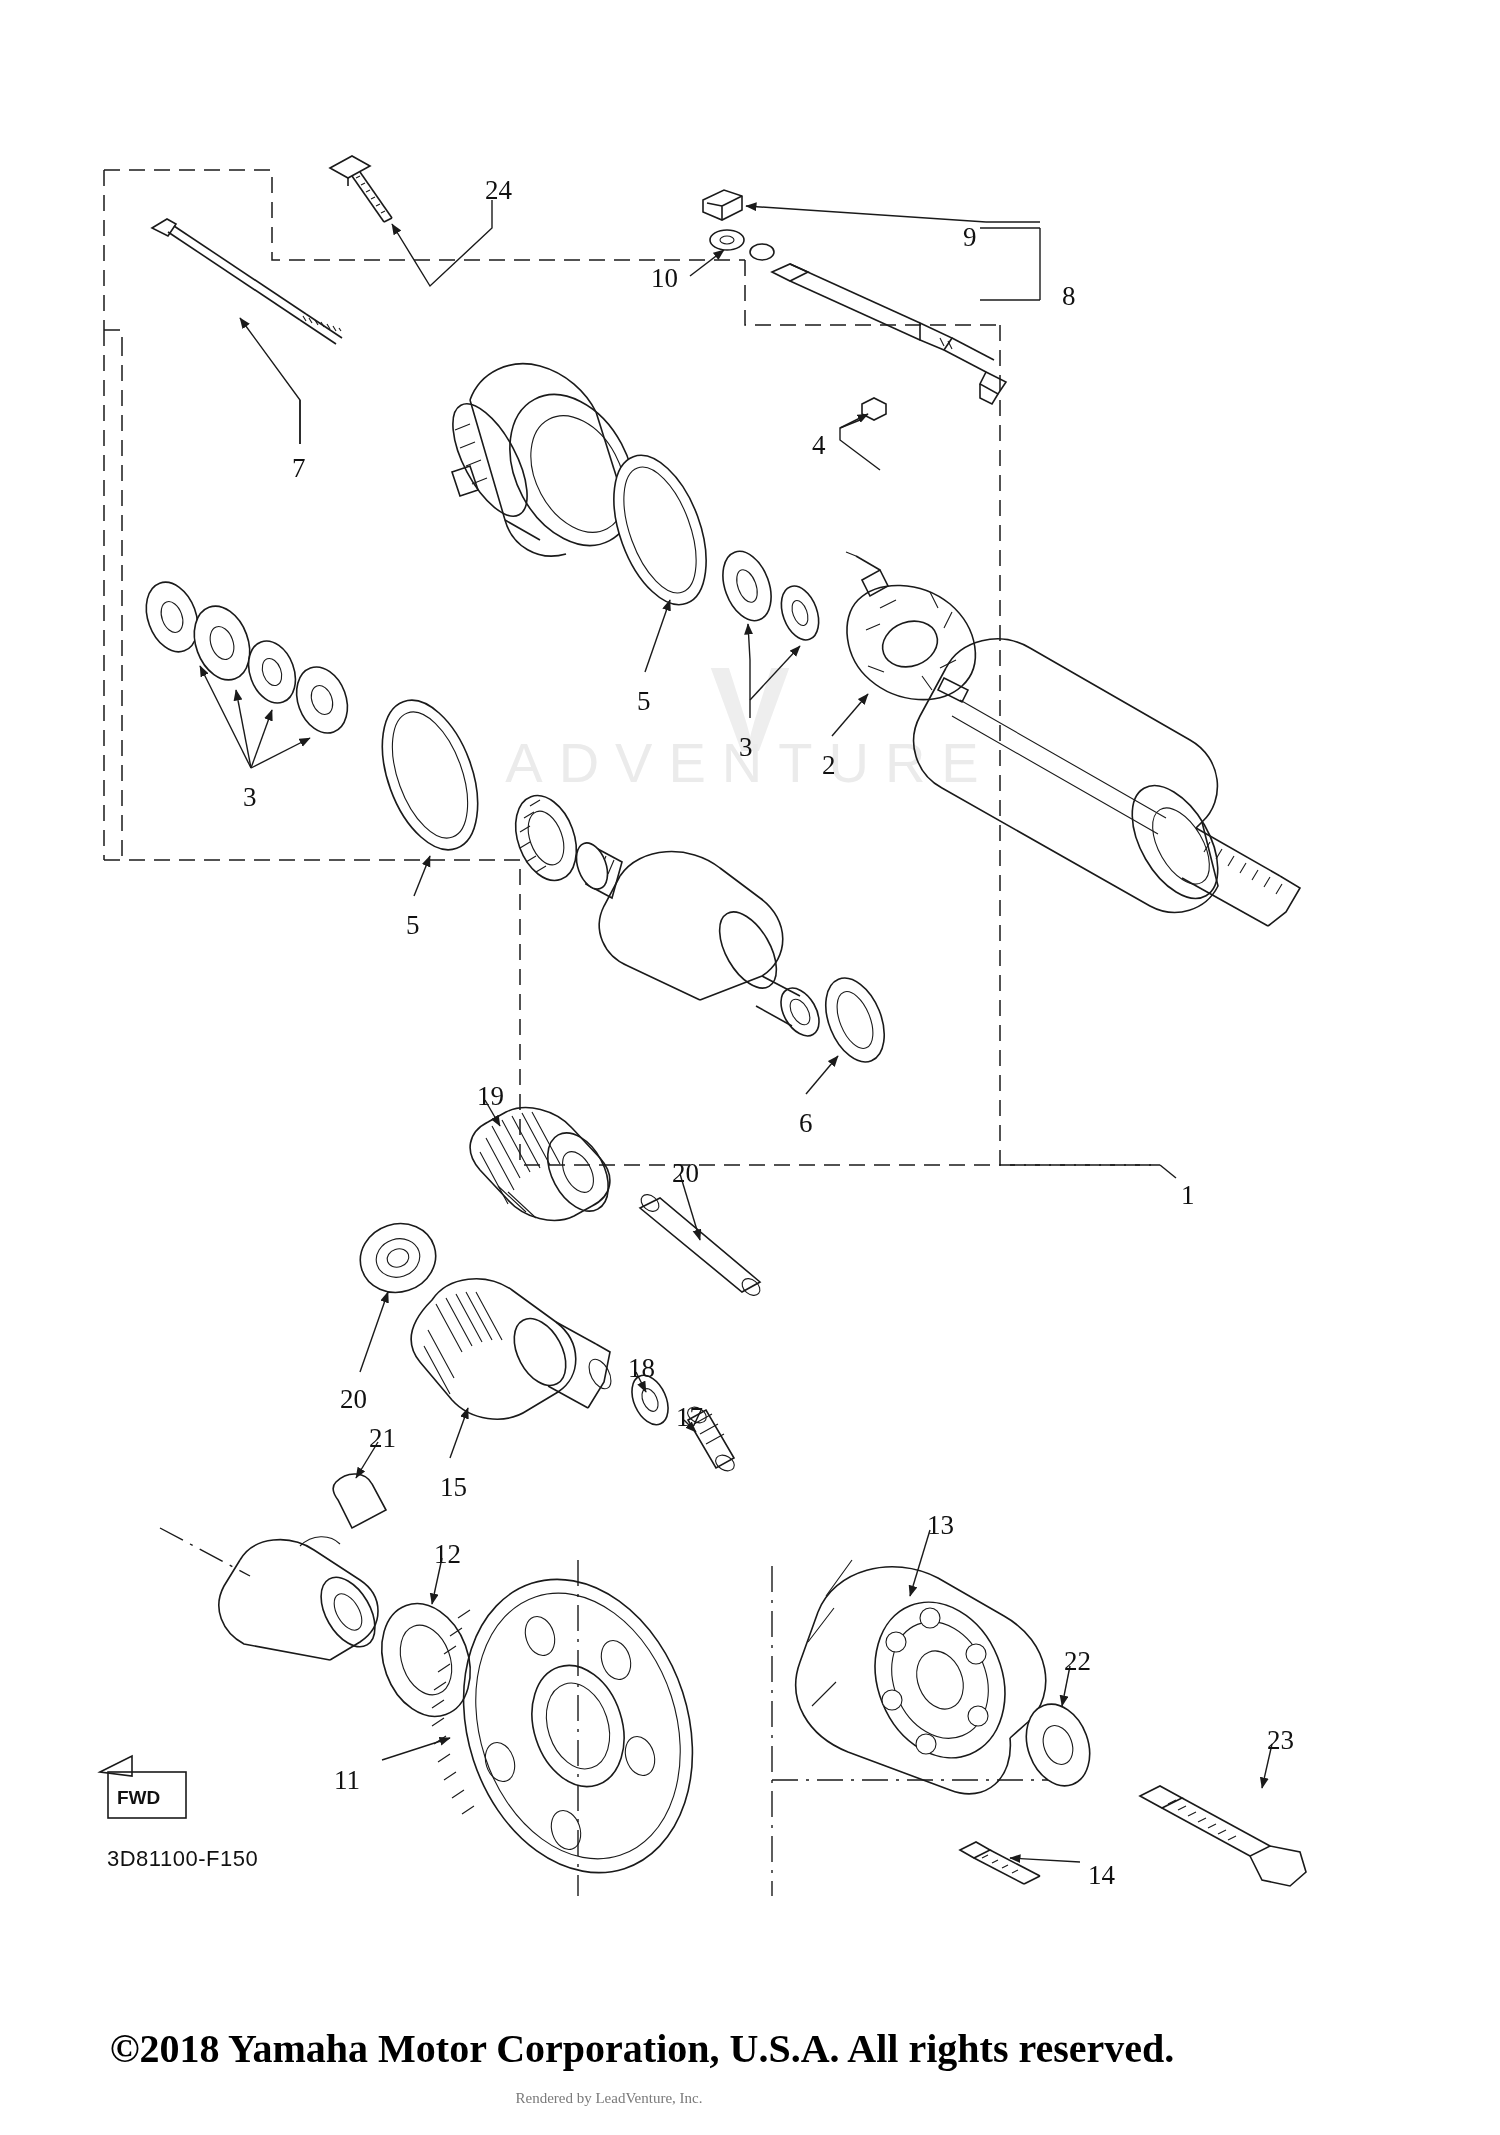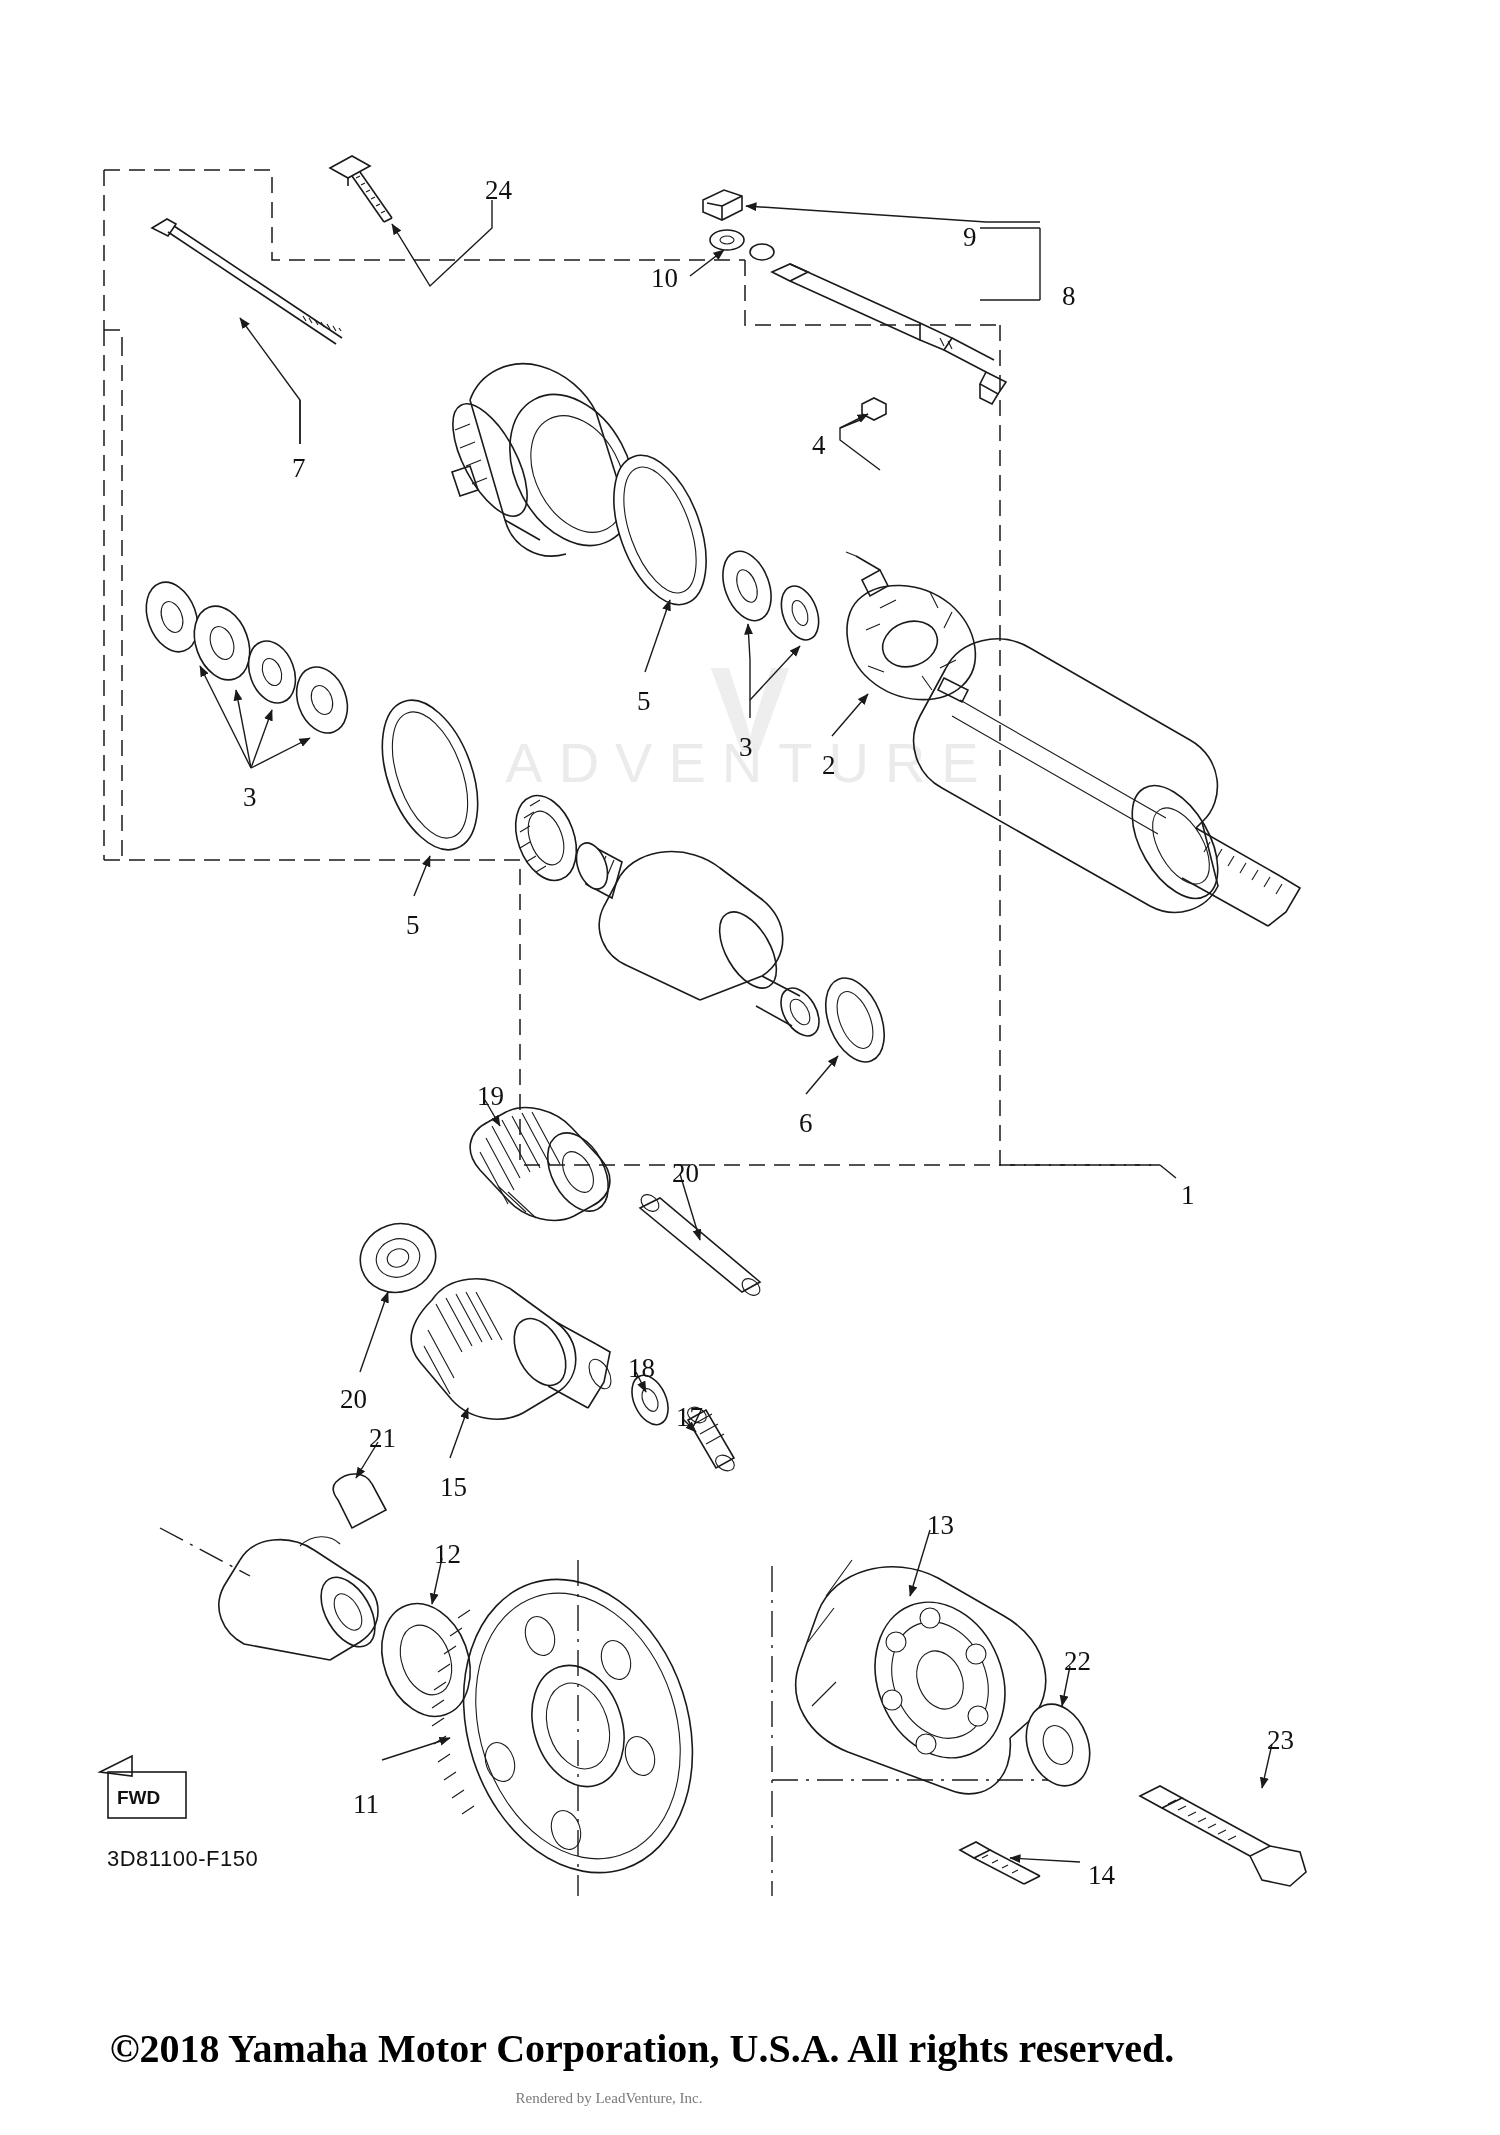--- a/index.html
+++ b/index.html
@@ -452,21 +452,21 @@
   <div class="callout" style="left:243px;top:784px;">3</div>
   <div class="callout" style="left:739px;top:734px;">3</div>
   <div class="callout" style="left:812px;top:432px;">4</div>
   <div class="callout" style="left:637px;top:688px;">5</div>
   <div class="callout" style="left:406px;top:912px;">5</div>
   <div class="callout" style="left:799px;top:1110px;">6</div>
   <div class="callout" style="left:292px;top:455px;">7</div>
   <div class="callout" style="left:1062px;top:283px;">8</div>
   <div class="callout" style="left:963px;top:224px;">9</div>
   <div class="callout" style="left:651px;top:265px;">10</div>
-  <div class="callout" style="left:353px;top:1767px;margin-top:24px;">11</div>
+  <div class="callout" style="left:334px;top:1767px;">11</div>
   <div class="callout" style="left:434px;top:1541px;">12</div>
   <div class="callout" style="left:927px;top:1512px;">13</div>
   <div class="callout" style="left:1088px;top:1862px;">14</div>
   <div class="callout" style="left:440px;top:1474px;">15</div>
   <div class="callout" style="left:340px;top:1386px;">20</div>
   <div class="callout" style="left:676px;top:1404px;">17</div>
   <div class="callout" style="left:628px;top:1355px;">18</div>
   <div class="callout" style="left:477px;top:1083px;">19</div>
   <div class="callout" style="left:672px;top:1160px;">20</div>
   <div class="callout" style="left:369px;top:1425px;">21</div>

